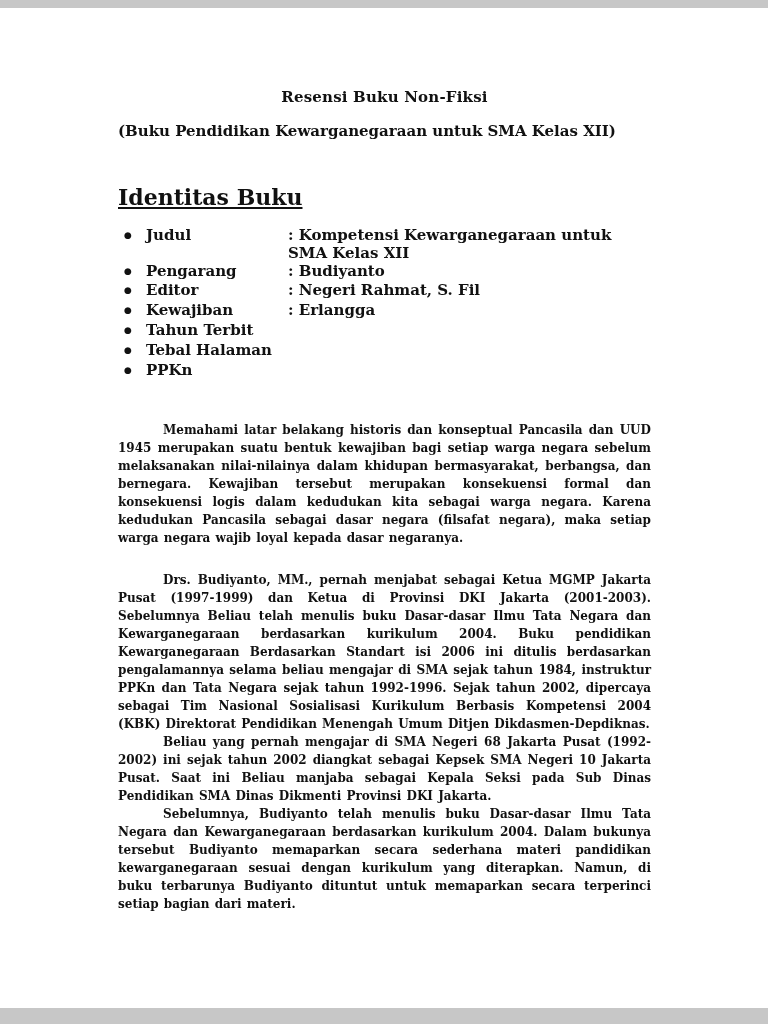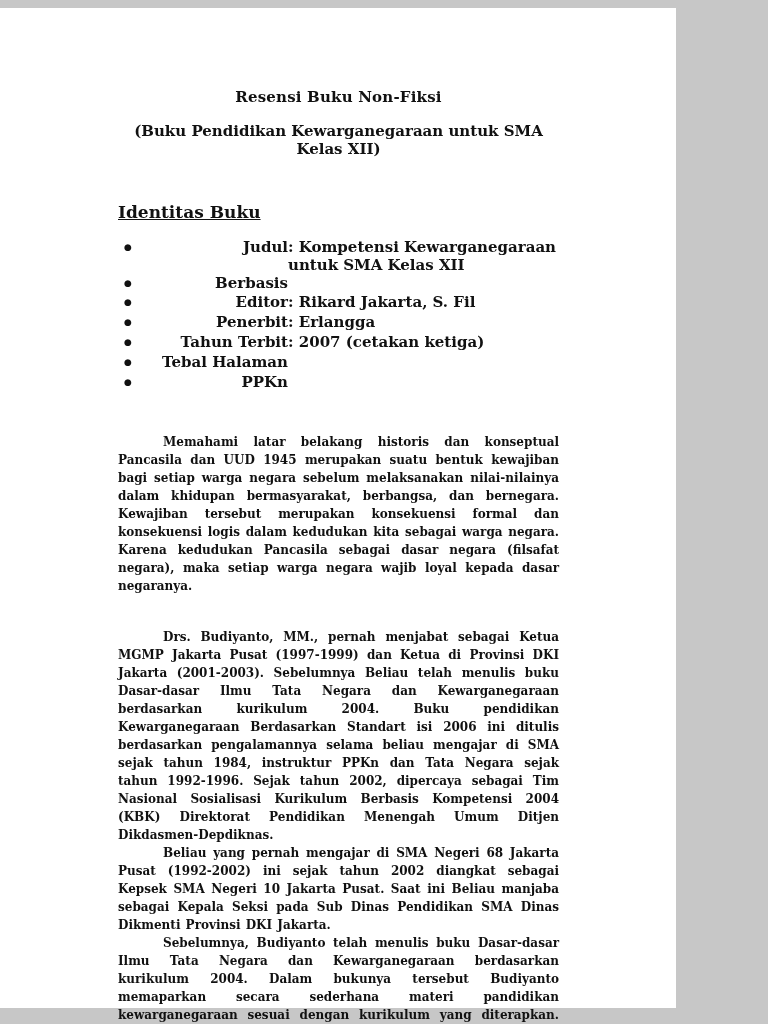--- a/index.html
+++ b/index.html
@@ -13,41 +13,41 @@
     height: 1024px;
     margin: 0 auto;
     background: #c7c7c7;
     position: relative;
     overflow: hidden;
   }
   .page {
     position: absolute;
     top: 8px;
     left: 0;
-    width: 676px;
+    width: 768px;
     height: 1000px;
     background: #ffffff;
     box-sizing: border-box;
     padding: 80px 117px 0 118px;
     color: #111111;
   }
   .doc-title {
     text-align: center;
     font-size: 15px;
     font-weight: 700;
     letter-spacing: 0.2px;
   }
   .doc-subtitle {
-    text-align: center;
+    text-align: left;
     font-size: 15px;
     font-weight: 700;
     margin-top: 16px;
   }
   .section-heading {
-    font-size: 17px;
+    font-size: 22px;
     font-weight: 700;
     text-decoration: underline;
     margin-top: 44px;
   }
   .section-heading.pembukaan {
     margin-top: 46px;
   }
   .identitas-list {
     margin-top: 17px;
     font-size: 15px;
@@ -62,40 +62,39 @@
     width: 22px;
     flex: 0 0 22px;
     font-size: 9px;
     text-align: left;
     padding-left: 6px;
     transform: translateY(-2px);
   }
   .id-label {
     flex: 0 0 142px;
     font-weight: 700;
-    text-align: right;
   }
   .id-value {
     flex: 1;
     font-weight: 600;
   }
   .para {
     font-size: 12px;
     font-weight: 600;
     line-height: 18px;
     text-align: justify;
     text-indent: 45px;
     margin: 0;
     word-spacing: 1px;
   }
   .para.intro {
     margin-top: 40px;
   }
   .para.p1 {
-    margin-top: 33px;
+    margin-top: 24px;
   }
   .para.follow {
   }
 </style>
 </head>
 <body>
 
 <div class="viewport">
   <div class="page">
 
@@ -105,36 +104,36 @@
     <div class="section-heading">Identitas Buku</div>
 
     <div class="identitas-list">
       <div class="identitas-row">
         <span class="bullet">●</span>
         <span class="id-label">Judul</span>
         <span class="id-value">: Kompetensi Kewarganegaraan untuk SMA Kelas XII</span>
       </div>
       <div class="identitas-row">
         <span class="bullet">●</span>
-        <span class="id-label">Berbasis</span>
+        <span class="id-label">Pengarang</span>
+        <span class="id-value">: Budiyanto</span>
       </div>
       <div class="identitas-row">
         <span class="bullet">●</span>
         <span class="id-label">Editor</span>
-        <span class="id-value">: Rikard Jakarta, S. Fil</span>
+        <span class="id-value">: Negeri Rahmat, S. Fil</span>
       </div>
       <div class="identitas-row">
         <span class="bullet">●</span>
-        <span class="id-label">Penerbit</span>
+        <span class="id-label">Kewajiban</span>
         <span class="id-value">: Erlangga</span>
       </div>
       <div class="identitas-row">
         <span class="bullet">●</span>
         <span class="id-label">Tahun Terbit</span>
-        <span class="id-value">: 2007 (cetakan ketiga)</span>
       </div>
       <div class="identitas-row">
         <span class="bullet">●</span>
         <span class="id-label">Tebal Halaman</span>
       </div>
       <div class="identitas-row">
         <span class="bullet">●</span>
         <span class="id-label">PPKn</span>
       </div>
     </div>

